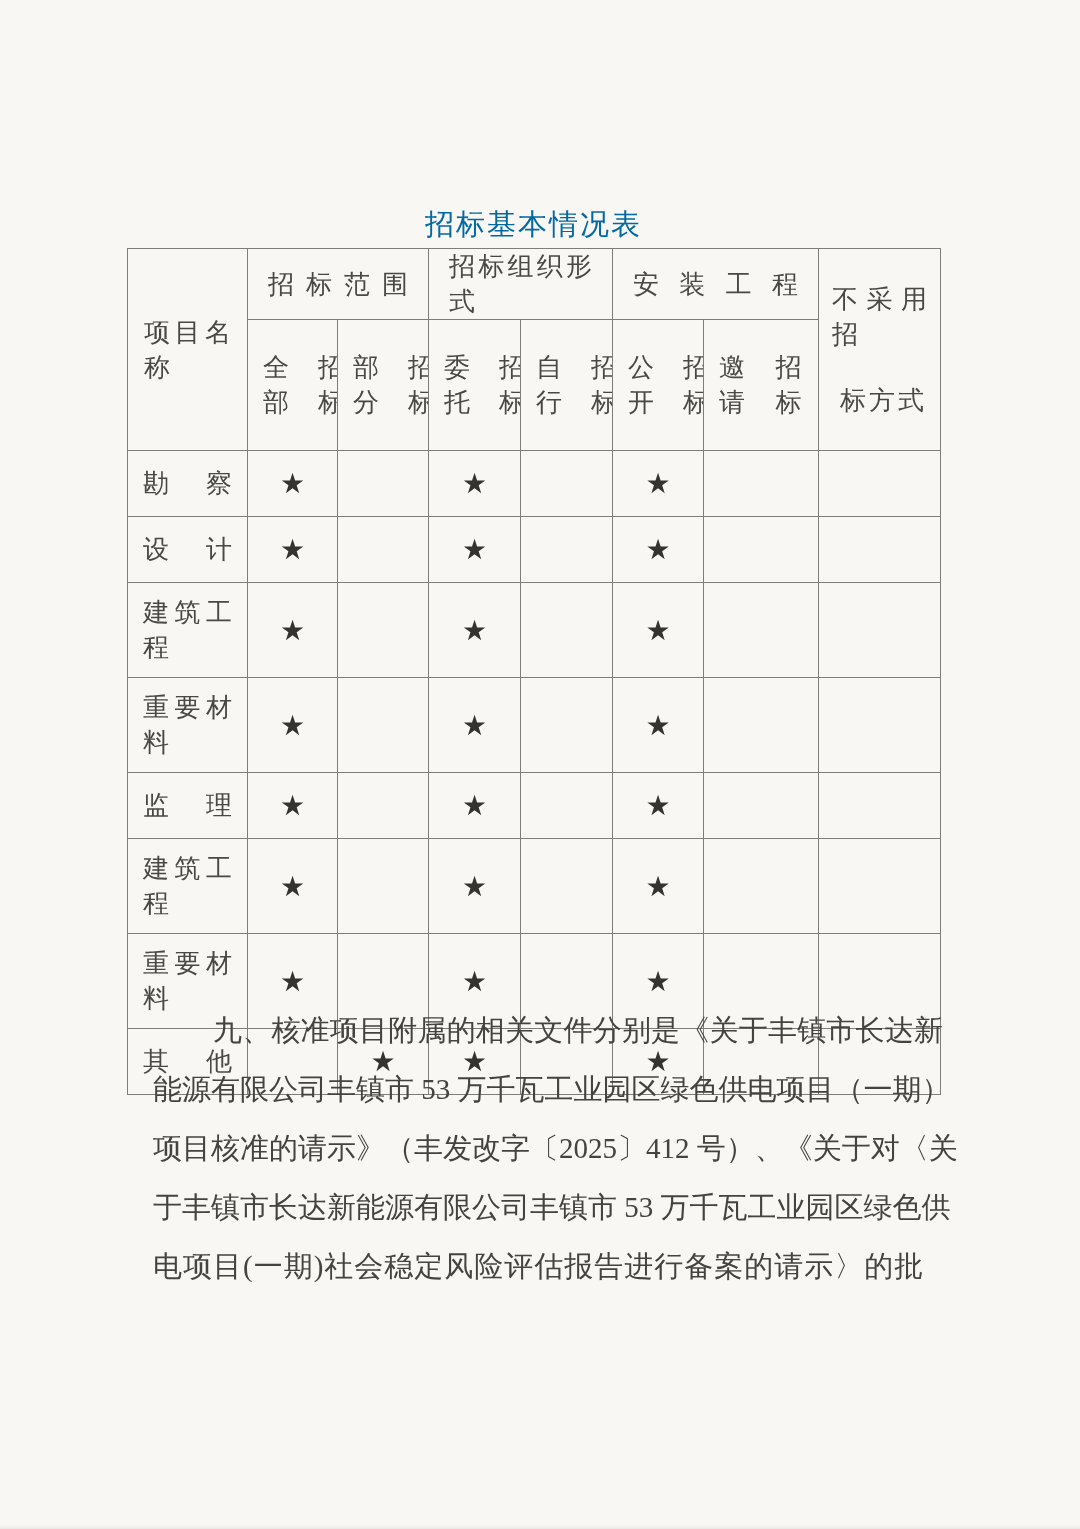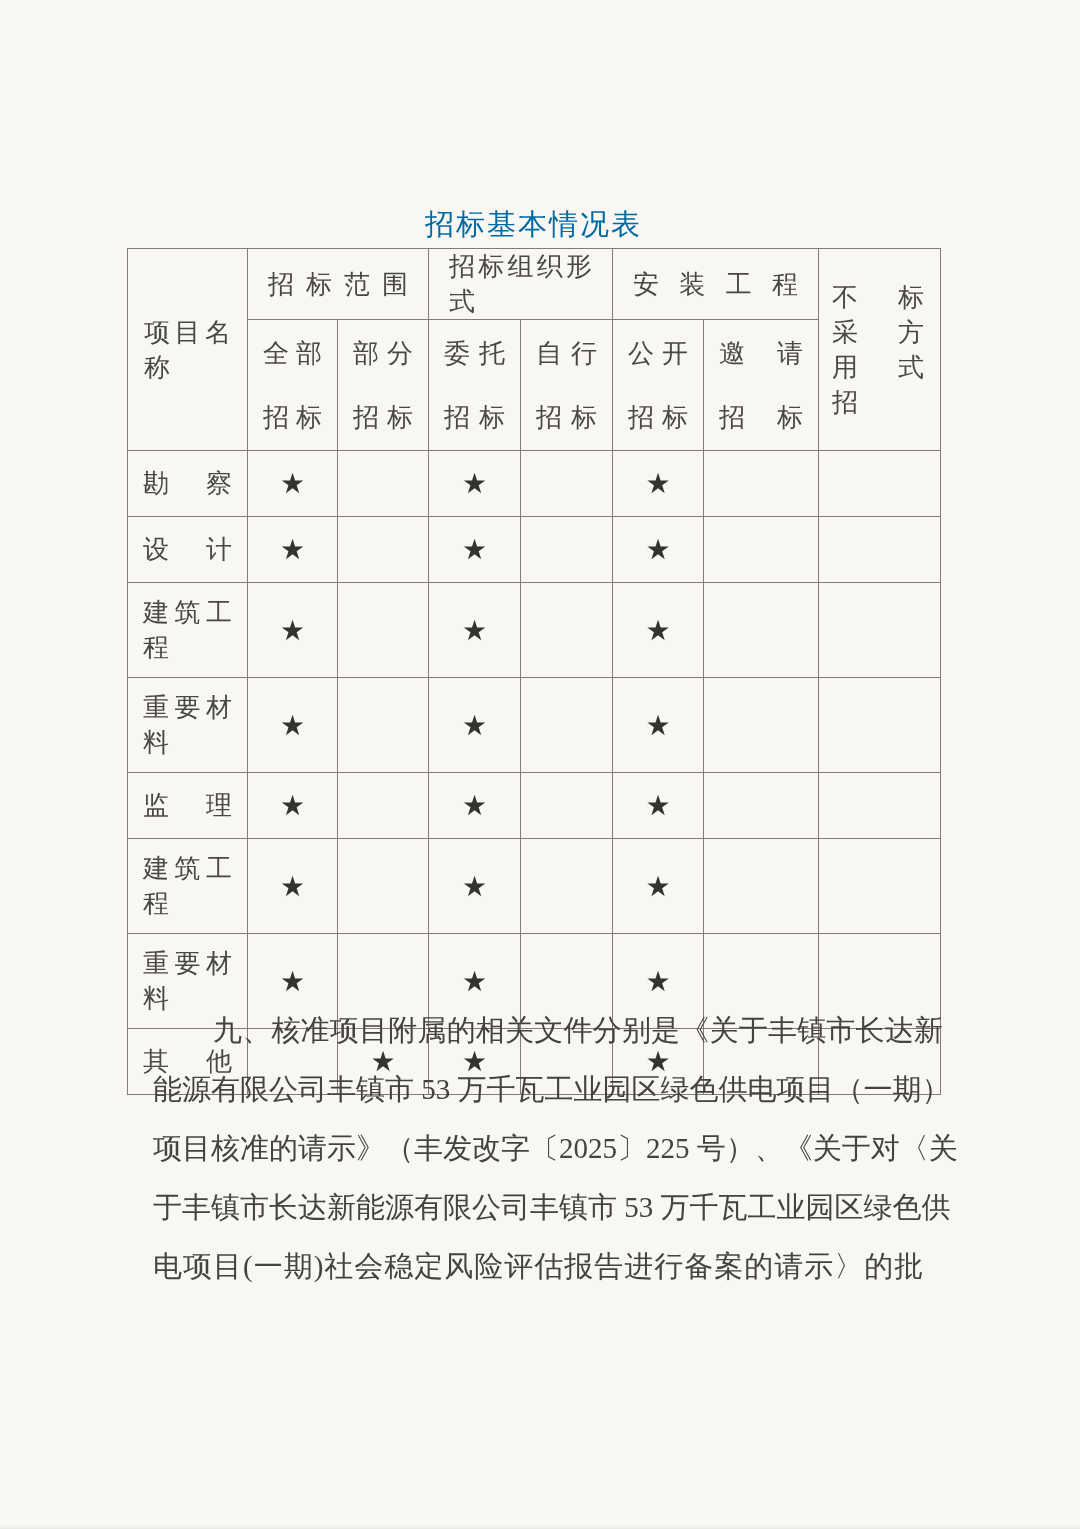--- a/index.html
+++ b/index.html
@@ -67,28 +67,28 @@
     text-align: justify;
     text-align-last: justify;
   }
 
   td.corner { padding: 0 16px; }
   td.group  { padding: 0 20px; }
   td.lab    { padding: 12px 15px; }
 
   td.sub .stack {
     display: flex;
-    flex-direction: column;
+    flex-direction: row;
     gap: 29px;
     padding: 0 15px;
   }
 
   td.nobid .stack {
     display: flex;
-    flex-direction: row;
+    flex-direction: column;
     gap: 31px;
     padding: 0 13px;
   }
   td.nobid .stack .line2 {
     display: block;
     text-align: right;
     letter-spacing: 3px;
   }
 
   td.st {
@@ -299,18 +299,18 @@
       <td class="st">★</td>
       <td class="st"></td>
       <td class="st"></td>
     </tr>
   </tbody>
     </table>
 
   <div class="para">
     <div class="line">九、核准项目附属的相关文件分别是《关于丰镇市长达新</div>
     <div class="line">能源有限公司丰镇市 53 万千瓦工业园区绿色供电项目（一期）</div>
-    <div class="line">项目核准的请示》（丰发改字〔2025〕225 号）、《关于对〈关</div>
+    <div class="line">项目核准的请示》（丰发改字〔2025〕412 号）、《关于对〈关</div>
     <div class="line">于丰镇市长达新能源有限公司丰镇市 53 万千瓦工业园区绿色供</div>
     <div class="line">电项目(一期)社会稳定风险评估报告进行备案的请示〉的批</div>
   </div>
 
 </div>
 
 </body></html>

